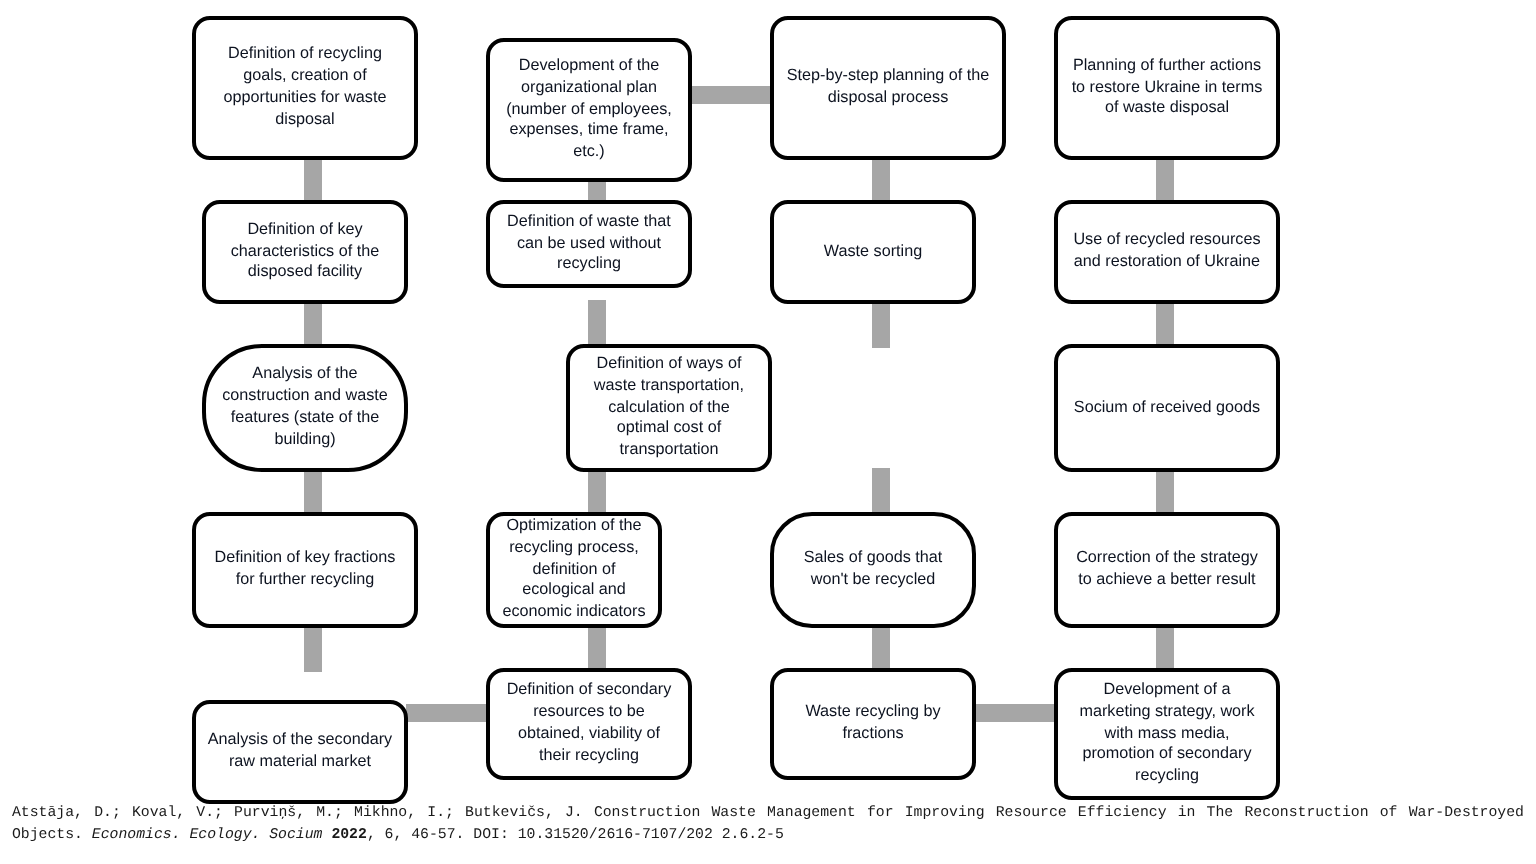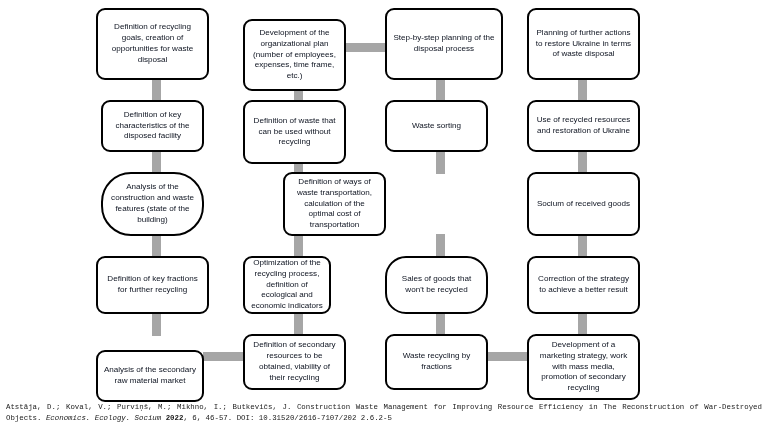--- a/index.html
+++ b/index.html
@@ -94,21 +94,21 @@
   <div class="conn conn-v" style="left:578px; top:234px; height:24px;"></div>
   <div class="conn conn-v" style="left:578px; top:312px; height:24px;"></div>
 
   <div class="node" style="left:96px; top:8px; width:113px; height:72px;">Definition of recycling goals, creation of opportunities for waste disposal</div>
   <div class="node" style="left:101px; top:100px; width:103px; height:52px;">Definition of key characteristics of the disposed facility</div>
   <div class="node" style="left:101px; top:172px; width:103px; height:64px;border-radius:30px;">Analysis of the construction and waste features (state of the building)</div>
   <div class="node" style="left:96px; top:256px; width:113px; height:58px;">Definition of key fractions for further recycling</div>
   <div class="node" style="left:96px; top:350px; width:108px; height:52px;">Analysis of the secondary raw material market</div>
 
   <div class="node" style="left:243px; top:8px; width:103px; height:72px;margin-top:11px;">Development of the organizational plan (number of employees, expenses, time frame, etc.)</div>
-  <div class="node" style="left:243px; top:100px; width:103px; height:64px;">Definition of waste that can be used without recycling</div>
+  <div class="node" style="left:243px; top:100px; width:103px; height:44px;">Definition of waste that can be used without recycling</div>
   <div class="node" style="left:243px; top:172px; width:103px; height:64px;margin-left:40px;">Definition of ways of waste transportation, calculation of the optimal cost of transportation</div>
   <div class="node" style="left:243px; top:256px; width:88px; height:58px;">Optimization of the recycling process, definition of ecological and economic indicators</div>
   <div class="node" style="left:243px; top:334px; width:103px; height:56px;">Definition of secondary resources to be obtained, viability of their recycling</div>
 
   <div class="node" style="left:385px; top:8px; width:118px; height:72px;">Step-by-step planning of the disposal process</div>
   <div class="node" style="left:385px; top:100px; width:103px; height:52px;">Waste sorting</div>
   <div class="node" style="left:385px; top:256px; width:103px; height:58px;border-radius:21px;">Sales of goods that won't be recycled</div>
   <div class="node" style="left:385px; top:334px; width:103px; height:56px;">Waste recycling by fractions</div>
 
   <div class="node" style="left:527px; top:8px; width:113px; height:72px;">Planning of further actions to restore Ukraine in terms of waste disposal</div>

